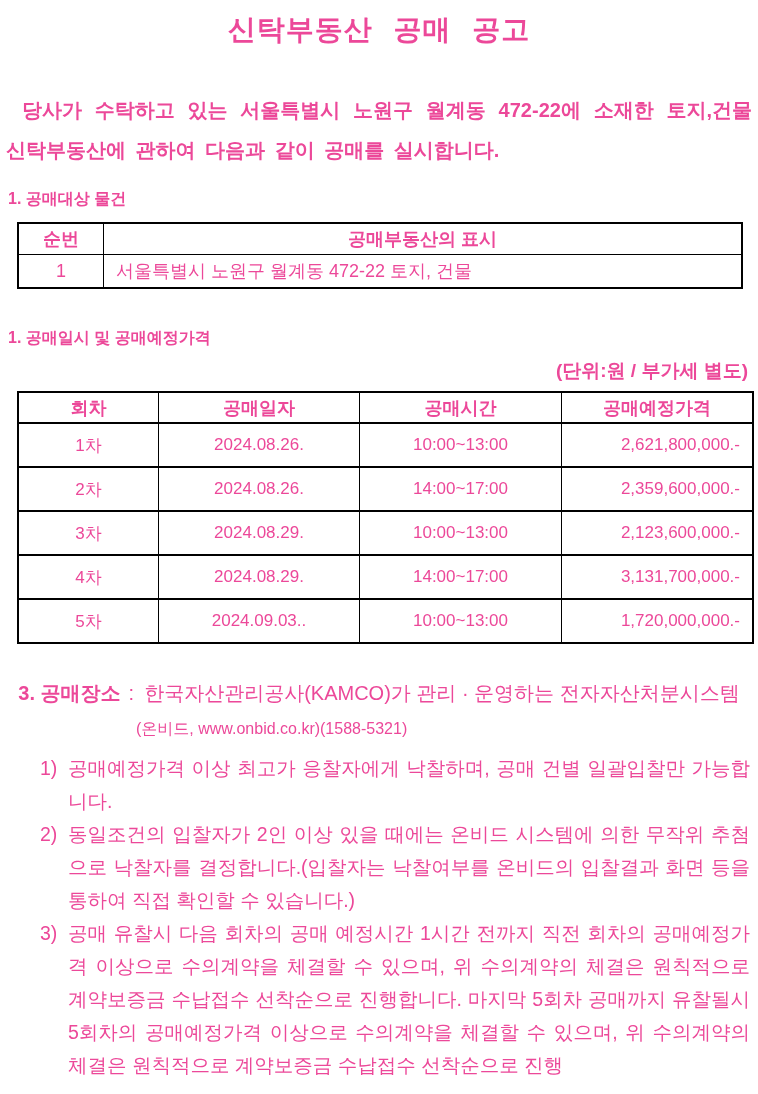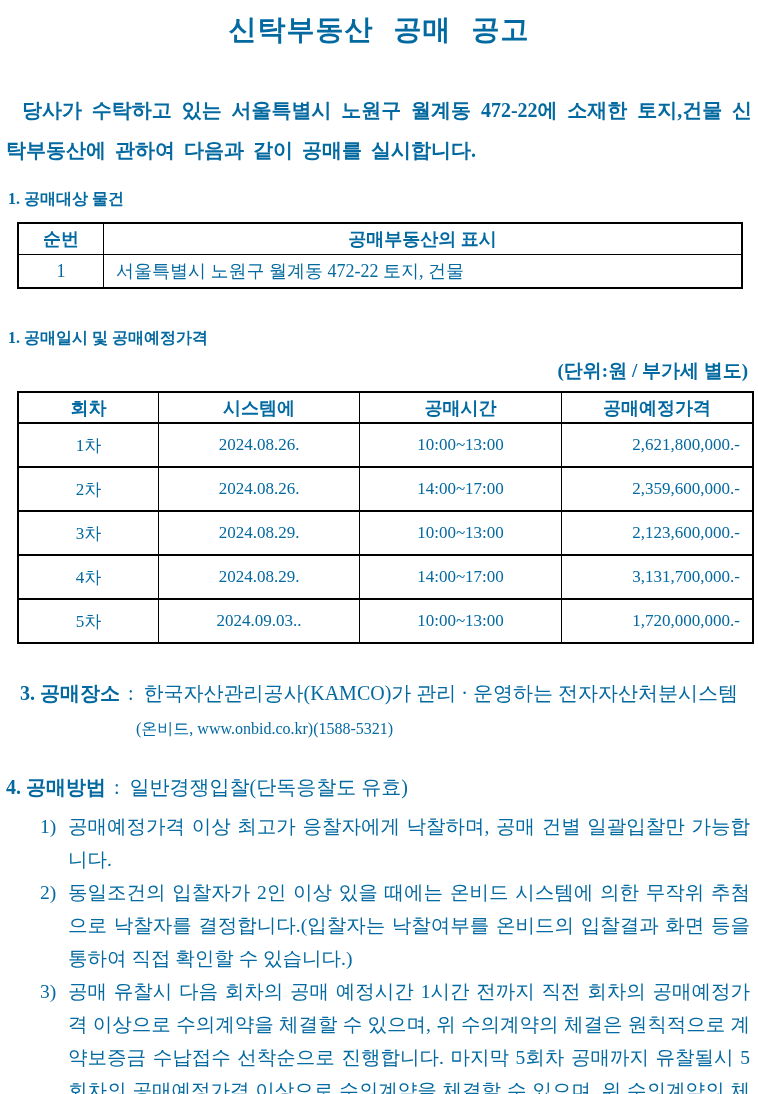--- a/index.html
+++ b/index.html
@@ -8,22 +8,22 @@
     background: #ffffff;
   }
   .page {
     position: relative;
     width: 758px;
     height: 1094px;
     box-sizing: border-box;
     padding: 12px 6px 0 6px;
     overflow: hidden;
     background: #ffffff;
-    color: #0369a1;
-    font-family: Liberation Serif, serif;
+    color: #ec4899;
+    font-family: Liberation Sans, sans-serif;
   }
   
   .doc-title {
     margin: 0;
     text-align: center;
     font-size: 28px;
     line-height: 36px;
     font-weight: bold;
     word-spacing: 12px;
     letter-spacing: 1px;
@@ -170,21 +170,21 @@
   </table>
 
   <h2 class="sec-heading sec2-heading">1. 공매일시 및 공매예정가격</h2>
 
   <div class="unit-note">(단위:원 / 부가세 별도)</div>
 
   <table class="t2">
     <thead>
       <tr>
         <th class="col-round">회차</th>
-        <th class="col-date">시스템에</th>
+        <th class="col-date">공매일자</th>
         <th class="col-time">공매시간</th>
         <th class="col-price">공매예정가격</th>
       </tr>
     </thead>
     <tbody>
       <tr>
         <td>1차</td>
         <td>2024.08.26.</td>
         <td>10:00~13:00</td>
         <td class="price">2,621,800,000.-</td>
@@ -214,23 +214,20 @@
         <td class="price">1,720,000,000.-</td>
       </tr>
     </tbody>
   </table>
 
   <p class="sec-line sec3-line">
     <span class="sec-label">3. 공매장소</span><span class="colon">:</span><span>한국자산관리공사(KAMCO)가 관리 · 운영하는 전자자산처분시스템</span>
   </p>
   <p class="sec3-line2">(온비드, www.onbid.co.kr)(1588-5321)</p>
 
-  <p class="sec-line sec4-line">
-    <span class="sec-label">4. 공매방법</span><span class="colon">:</span><span>일반경쟁입찰(단독응찰도 유효)</span>
-  </p>
 
   <div class="method-list">
     <div class="method-item">
       <span class="item-num">1)</span>
       <span>공매예정가격 이상 최고가 응찰자에게 낙찰하며, 공매 건별 일괄입찰만 가능합니다.</span>
     </div>
     <div class="method-item">
       <span class="item-num">2)</span>
       <span>동일조건의 입찰자가 2인 이상 있을 때에는 온비드 시스템에 의한 무작위 추첨으로 낙찰자를 결정합니다.(입찰자는 낙찰여부를 온비드의 입찰결과 화면 등을 통하여 직접 확인할 수 있습니다.)</span>
     </div>

